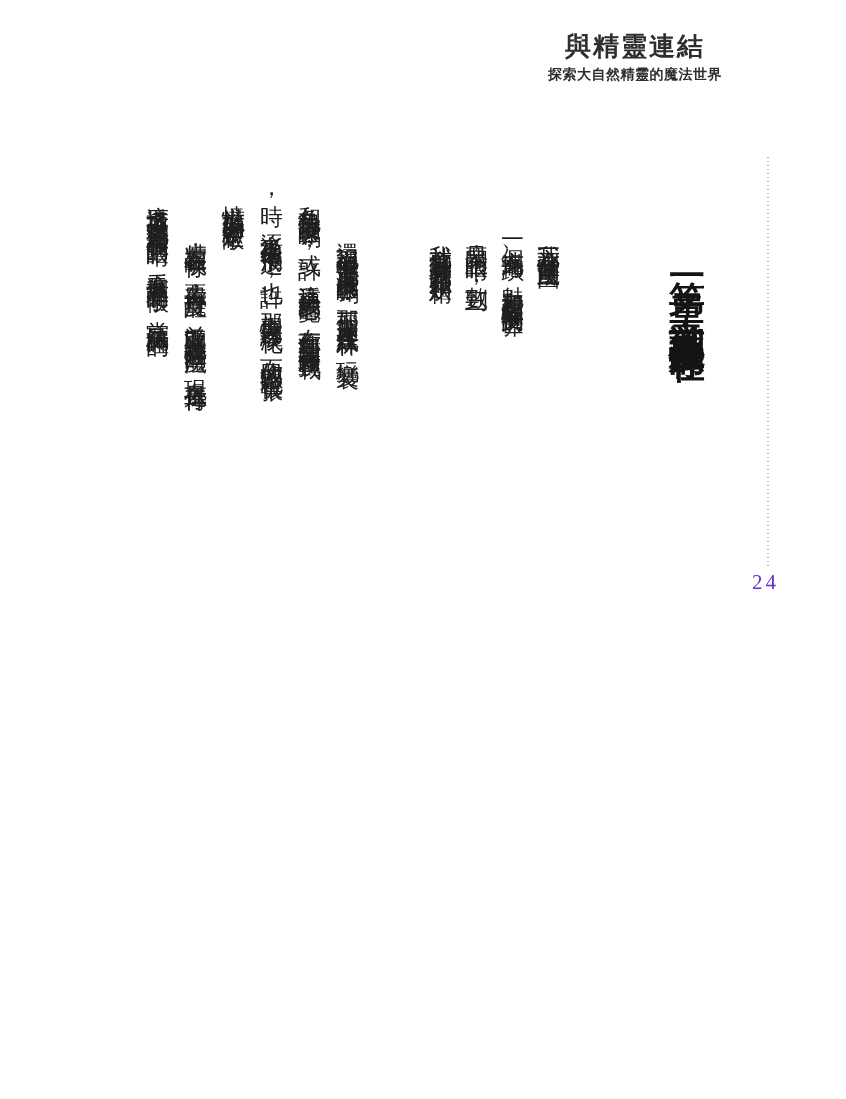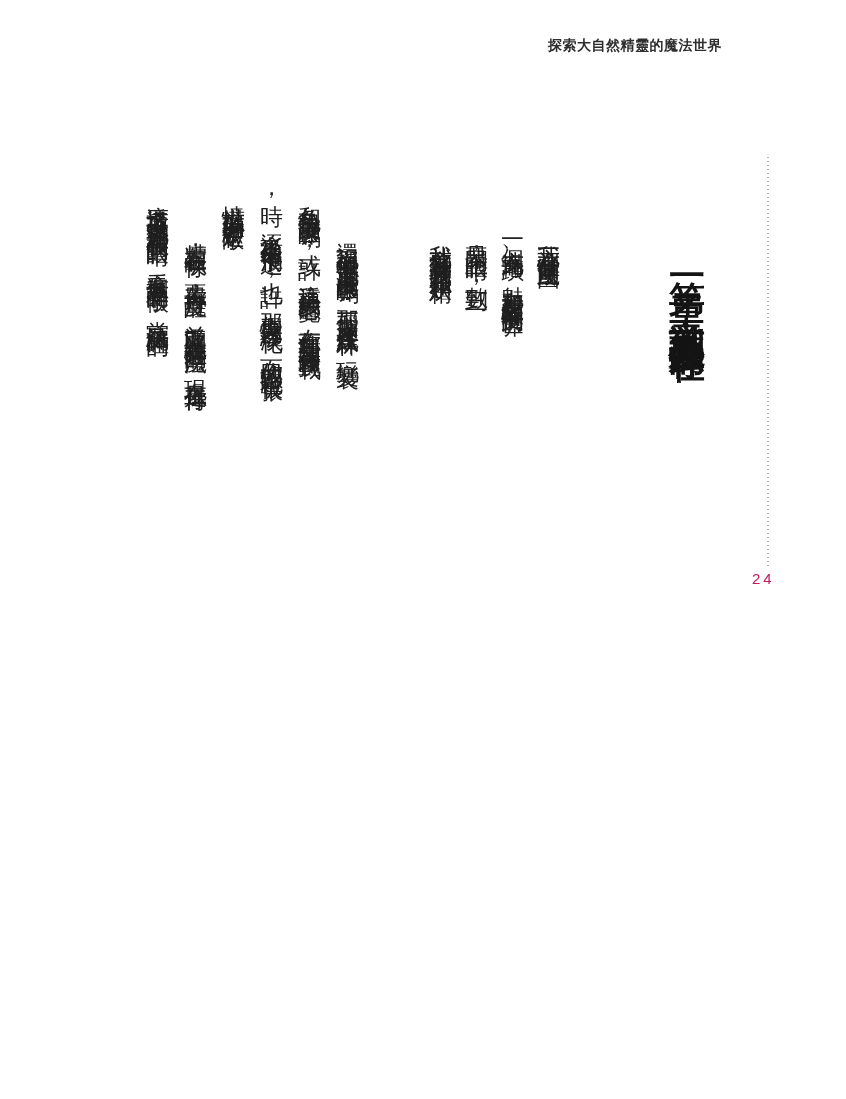--- a/index.html
+++ b/index.html
@@ -13,22 +13,22 @@
     text-align:center; color:#2e2e2e;
   }
   .book-title { font-size:26px; font-weight:bold; letter-spacing:2px; line-height:1.1; }
   .book-subtitle { font-size:14px; font-weight:bold; letter-spacing:0.5px; margin-top:4px; }
   .folio-rule {
     position:absolute; left:767px; top:157px; width:2px; height:409px;
     background-image:repeating-linear-gradient(to bottom,#b3b3b3 0 1.5px, transparent 1.5px 4px);
   }
   .folio {
     position:absolute; left:752px; top:570px;
-    font-family:Liberation Sans, sans-serif;
-    font-size:15px; letter-spacing:3px; color:#be185d;
+    font-family:Liberation Serif, serif;
+    font-size:21px; letter-spacing:3px; color:#6d28d9;
   }
   .content {
     position:absolute; top:187px; right:136px; height:848px;
     writing-mode:vertical-rl; text-orientation:mixed;
   }
   .chapter {
     font-size:36px; font-weight:bold; letter-spacing:4px; line-height:46px;
     padding-top:66px; margin-left:98px; white-space:nowrap; color:#141414;
   }
   .chapter-gap { display:inline-block; height:26px; width:0; }
@@ -37,20 +37,21 @@
   .quote-block .col { line-height:36px; padding-top:40px; }
   .para .col { line-height:38px; }
   .para .col.indent { padding-top:38px; }
 </style>
 </head>
 <body>
 
 <div class="sheet">
 
   <header class="book-header">
+    <div class="book-title">與精靈連結</div>
     <div class="book-subtitle">探索大自然精靈的魔法世界</div>
   </header>
 
   <div class="folio-rule"></div>
   <div class="folio">24</div>
 
   <main class="content">
 
     <h1 class="chapter"><span>第一章</span><span class="chapter-gap"></span><span>意識到魔法的存在</span></h1>
 

